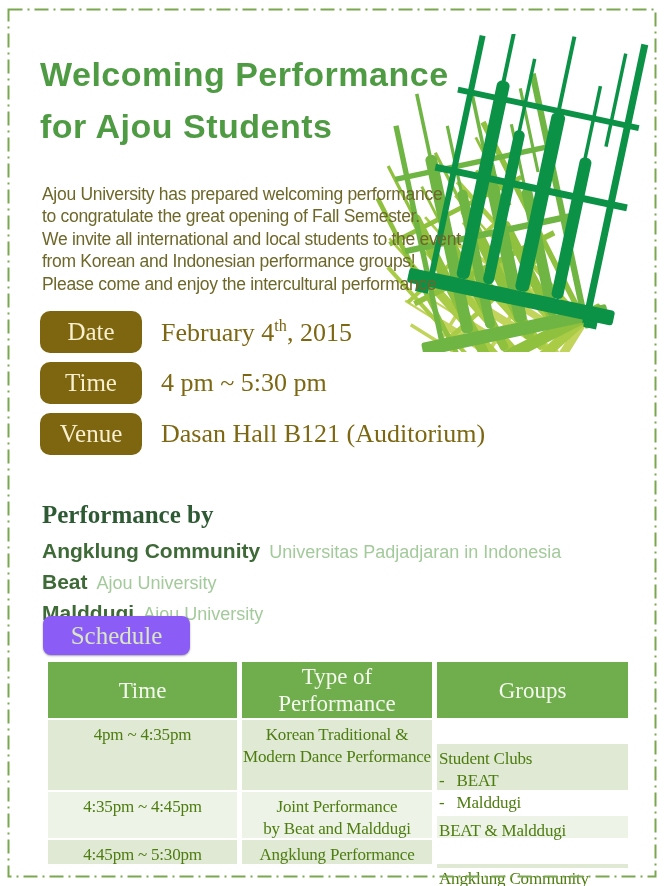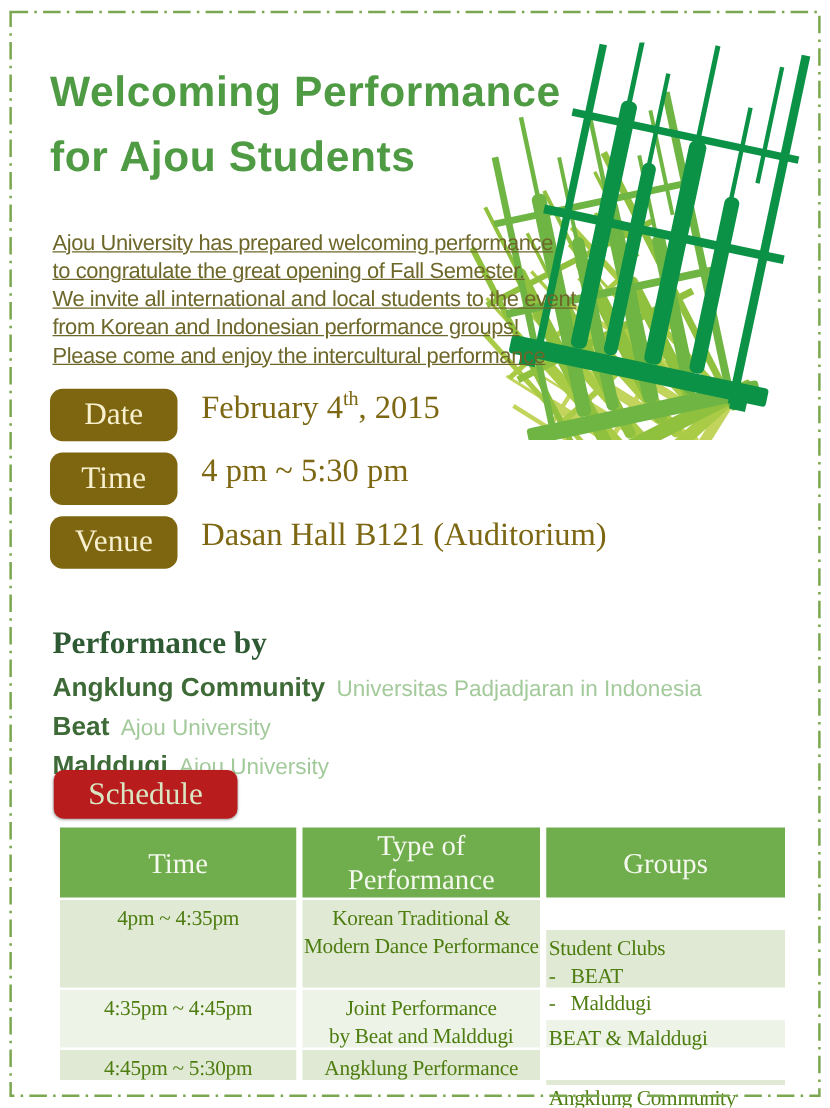--- a/index.html
+++ b/index.html
@@ -10,24 +10,24 @@
   .border-frame{position:absolute;inset:0;z-index:3;pointer-events:none;}
   .illustration{position:absolute;top:34px;right:8px;width:302px;height:318px;z-index:0;}
   .content{position:relative;z-index:1;}
 
   .title{
     position:absolute;left:40px;top:48px;
     font-size:34px;font-weight:bold;color:#4f9b44;line-height:52px;letter-spacing:.5px;
   }
   .intro{
     position:absolute;left:42px;top:183px;
-    font-size:17.5px;letter-spacing:-0.3px;line-height:22.4px;color:#6e672a;white-space:nowrap;text-decoration:underline;
+    font-size:17.5px;letter-spacing:-0.3px;line-height:22.4px;color:#6e672a;white-space:nowrap;
   }
   .details{position:absolute;left:40px;top:311px;}
-  .detail-row{display:flex;align-items:flex-start;margin-bottom:9px;height:42px;}
+  .detail-row{display:flex;align-items:center;margin-bottom:9px;height:42px;}
   .badge{
     width:102px;height:42px;border-radius:10px;background:#7d660f;
     display:flex;align-items:center;justify-content:center;
     font-family:"Liberation Serif",serif;font-size:25px;color:#f7efcd;
   }
   .detail-value{
     margin-left:19px;font-family:"Liberation Serif",serif;font-size:26px;color:#7d6712;
   }
   .detail-value sup{font-size:0.62em;}
 
@@ -35,21 +35,21 @@
   .perf-heading{
     font-family:"Liberation Serif",serif;font-weight:bold;font-size:25px;color:#2d5a33;
     margin-bottom:7px;
   }
   .group-line{line-height:29px;white-space:nowrap;}
   .group-name{font-size:21px;font-weight:bold;color:#3e6a37;}
   .group-affil{font-size:18px;color:#a3ca9b;margin-left:9px;}
 
   .schedule-badge{
     position:absolute;left:43px;top:616px;width:147px;height:39px;border-radius:8px;
-    background:#b91c1c;box-shadow:0 1px 2px rgba(60,60,60,.45);
+    background:#8b5cf6;box-shadow:0 1px 2px rgba(60,60,60,.45);
     display:flex;align-items:center;justify-content:center;
     font-family:"Liberation Serif",serif;font-size:25px;color:#d9e6c4;
   }
 
   .table{
     position:absolute;left:48px;top:662px;width:580px;
     display:grid;grid-template-columns:189px 190px 191px;
     grid-template-rows:56px 70px 46px 24px;
     column-gap:5px;row-gap:2px;
     font-family:"Liberation Serif",serif;

